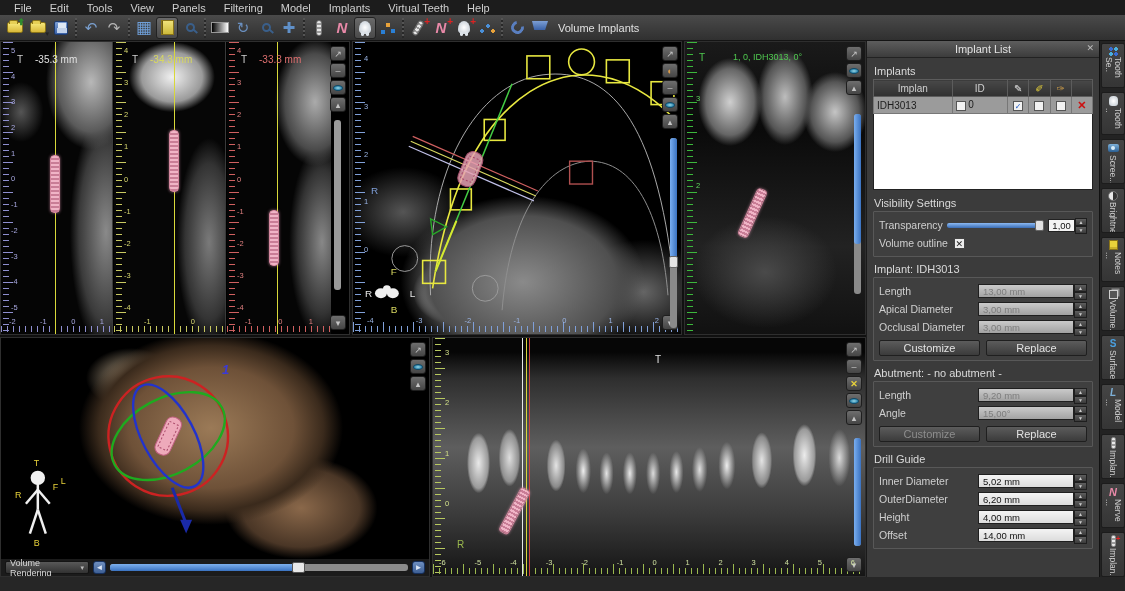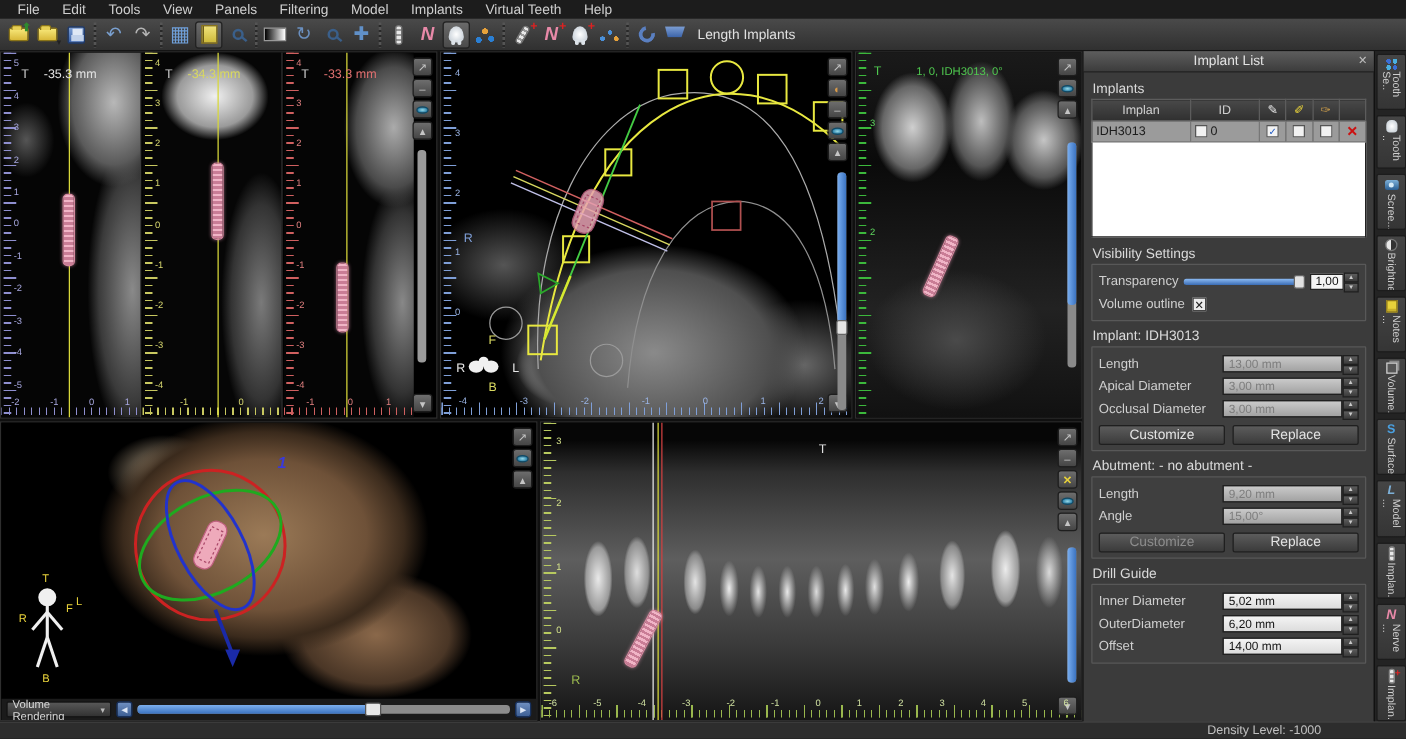--- a/index.html
+++ b/index.html
@@ -355,21 +355,21 @@
     <div class="tbtn">
         <div class="pointsi"></div>
       </div>
     <div class="tsep"></div>
     <div class="tbtn">
         <div class="swirli"></div>
       </div>
     <div class="tbtn">
         <div class="carti"></div>
       </div>
-    <span class="order-label">Length Implants</span>
+    <span class="order-label">Volume Implants</span>
   </div>
 
   <div class="main">
     <div class="vp-area">
 
       <div class="vp" style="left:0;top:0;width:350px;height:294px;">
 
         <div style="position:absolute;left:0;top:0;width:112px;height:100%;border-right:1px solid #3a3a3a;">
           <div class="ct ct-s1"></div>
           <div class="vline" style="left:54px;background:#d8d83a;"></div>
@@ -817,20 +817,28 @@
           </div>
           <div class="row-field">
             <span class="lbl">OuterDiameter</span>
             <div class="numbox en">6,20 mm</div>
             <div class="spin">
                 <span>▲</span>
                 <span>▼</span>
               </div>
           </div>
           <div class="row-field">
+            <span class="lbl">Height</span>
+            <div class="numbox en">4,00 mm</div>
+            <div class="spin">
+                <span>▲</span>
+                <span>▼</span>
+              </div>
+          </div>
+          <div class="row-field">
             <span class="lbl">Offset</span>
             <div class="numbox en">14,00 mm</div>
             <div class="spin">
                 <span>▲</span>
                 <span>▼</span>
               </div>
           </div>
         </div>
       </div>
     </div>
@@ -899,16 +907,13 @@
       <div class="stab">
           <div class="sicon rel">
             <div class="i-screw"></div>
             <span class="badge-plus" style="font-size:8px;">+</span>
           </div>
           <span class="lab">Implan...</span>
         </div>
     </div>
   </div>
 
-  <div class="statusbar">
-    <span>Density Level: -1000</span>
-  </div>
 </div>
 
 </body></html>

